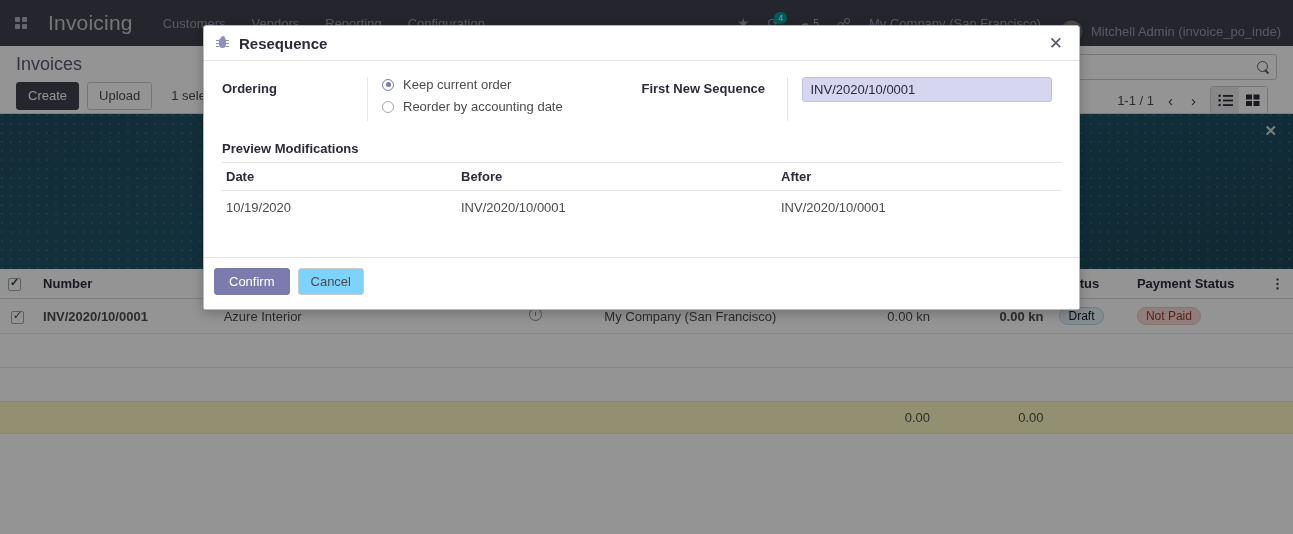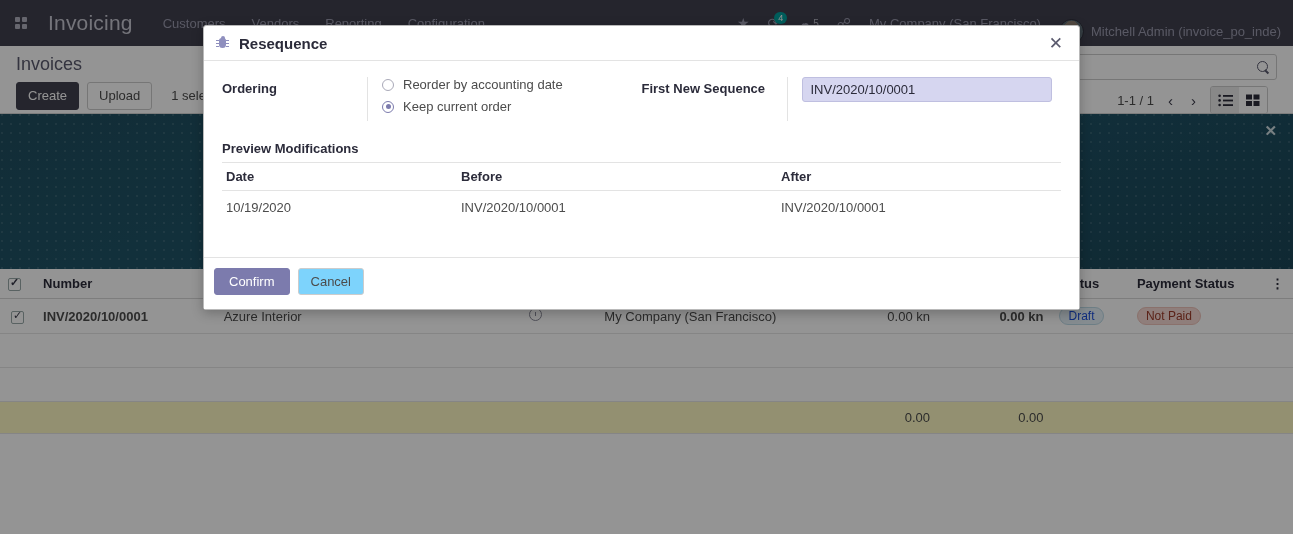--- a/index.html
+++ b/index.html
@@ -134,21 +134,21 @@
     font-size: 11px; color: #3a3a4a;
   }
   .num-cell { font-weight: bold; color: #2b2b3a; }
   .ta-right { text-align: right; }
   .ta-center { text-align: center; }
   .bold { font-weight: bold; color: #2b2b3a; }
   .badge {
     display: inline-block; padding: 1px 8px; border-radius: 10px;
     font-size: 12px; border: 1px solid transparent;
   }
-  .badge-draft { background: #e6f2f8; color: #1d4ed8; border-color: #bcd9e6; text-align: right; }
+  .badge-draft { background: #e6f2f8; color: #0f172a; border-color: #bcd9e6; text-align: right; }
   .badge-notpaid { background: #f6d9d4; color: #9c3a28; border-color: #eec3ba; }
   .clock {
     width: 13px; height: 13px; border: 1.4px solid #8a8a99; border-radius: 50%;
     display: inline-block; position: relative;
   }
   .clock::after {
     content:""; position:absolute; left:5px; top:2.5px; width:1.2px; height:4px; background:#8a8a99;
   }
   .dots-v { letter-spacing: 0; line-height: 6px; font-size: 13px; color: #2b2b3a; }
   .total-row td { background: #fef9c3; border-bottom: 1px solid #d8d8d8; font-size: 13px; color: #2b2b3a; }
@@ -396,26 +396,26 @@
       <span class="modal-title">Resequence</span>
       <span class="modal-close">✕</span>
     </div>
 
     <div class="modal-body">
       <div class="form-grid">
         <div class="form-col">
           <div class="flabel">Ordering</div>
           <div class="fval">
             <label class="radio-row">
+              <span class="radio on"></span>
+              <span class="radio-label">Keep current order</span>
+            </label>
+            <label class="radio-row">
               <span class="radio"></span>
               <span class="radio-label">Reorder by accounting date</span>
-            </label>
-            <label class="radio-row">
-              <span class="radio on"></span>
-              <span class="radio-label">Keep current order</span>
             </label>
           </div>
         </div>
         <div class="form-col">
           <div class="flabel">First New Sequence</div>
           <div class="fval">
             <input class="seq-input" type="text" value="INV/2020/10/0001" style="">
           </div>
         </div>
       </div>

